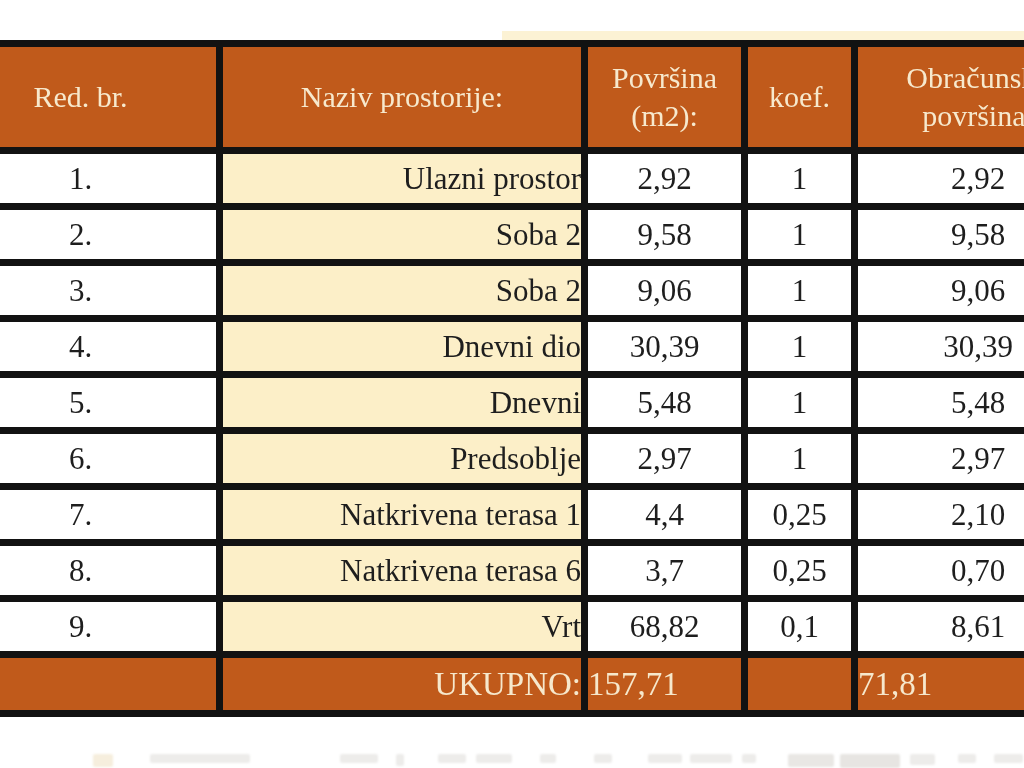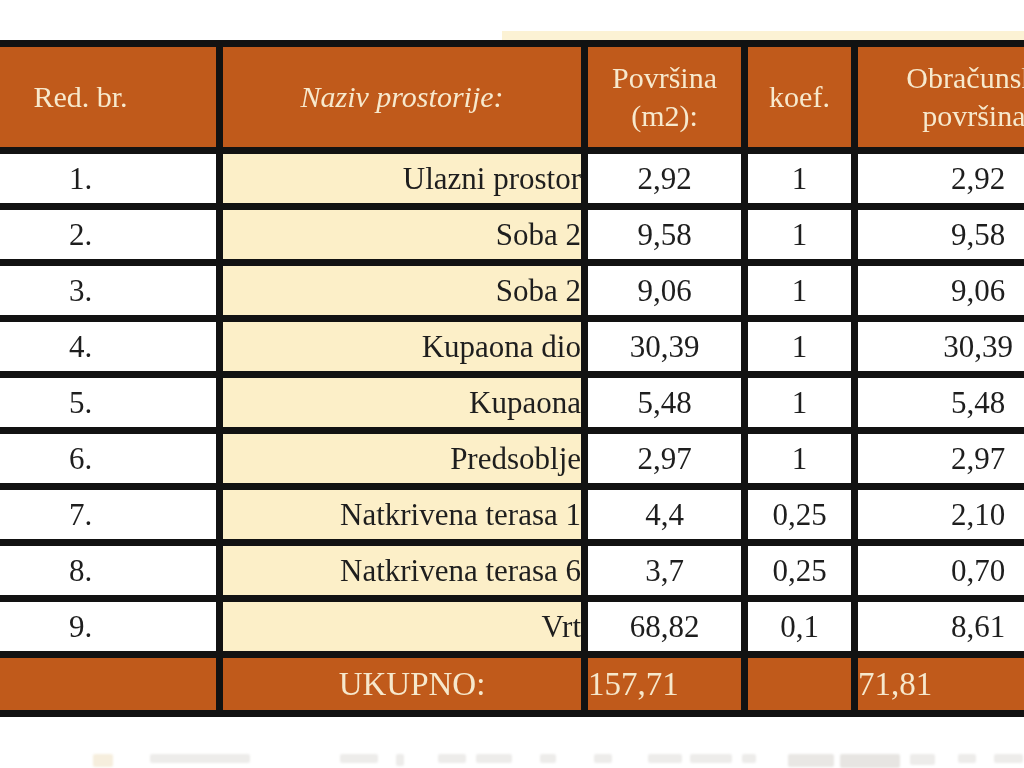--- a/index.html
+++ b/index.html
@@ -23,36 +23,36 @@
   .area-table th,.area-table td{
     border:7px solid #121212;
     overflow:hidden;white-space:nowrap;
   }
   
   .area-table thead th{
     background:#c05a1b;color:#f7e9cd;font-weight:normal;
     font-size:30px;line-height:38px;height:100px;
     text-align:center;vertical-align:middle;padding:0;
   }
-  th.h-name{text-align:left;padding-left:13px;font-style:italic;}
+  th.h-name{text-align:left;padding-left:13px;}
   th.h-calc{text-align:left;padding-left:13px;}
   
   .area-table tbody td{
     background:#ffffff;color:#1e1e1e;font-size:31px;
     height:49px;text-align:center;vertical-align:middle;padding:0;
   }
   .area-table tbody td.name-cell{
     background:#fcefc8;text-align:right;padding-left:20px;
   }
   
   .area-table tfoot td{
     background:#c05a1b;color:#f6e8cc;font-size:33px;
     height:52px;text-align:left;vertical-align:middle;padding:0;
   }
-  .area-table tfoot td.total-label{text-align:center;padding-left:20px;}
+  .area-table tfoot td.total-label{text-align:right;padding-left:20px;}
 
   
   .bottom-remnant{position:absolute;left:0;top:752px;width:1024px;height:16px;}
   .bottom-remnant span{
     position:absolute;top:2px;display:block;height:9px;
     background:#edecea;border-radius:2px;filter:blur(1px);
   }
 </style>
 </head>
 <body>
@@ -107,28 +107,28 @@
       </tr>
       <tr>
         <td class="num-cell">3.</td>
         <td class="name-cell">Soba 2</td>
         <td class="area-cell">9,06</td>
         <td class="koef-cell">1</td>
         <td class="calc-cell">9,06</td>
       </tr>
       <tr>
         <td class="num-cell">4.</td>
-        <td class="name-cell">Kupaona dio</td>
+        <td class="name-cell">Dnevni dio</td>
         <td class="area-cell">30,39</td>
         <td class="koef-cell">1</td>
         <td class="calc-cell">30,39</td>
       </tr>
       <tr>
         <td class="num-cell">5.</td>
-        <td class="name-cell">Kupaona</td>
+        <td class="name-cell">Dnevni</td>
         <td class="area-cell">5,48</td>
         <td class="koef-cell">1</td>
         <td class="calc-cell">5,48</td>
       </tr>
       <tr>
         <td class="num-cell">6.</td>
         <td class="name-cell">Predsoblje</td>
         <td class="area-cell">2,97</td>
         <td class="koef-cell">1</td>
         <td class="calc-cell">2,97</td>

